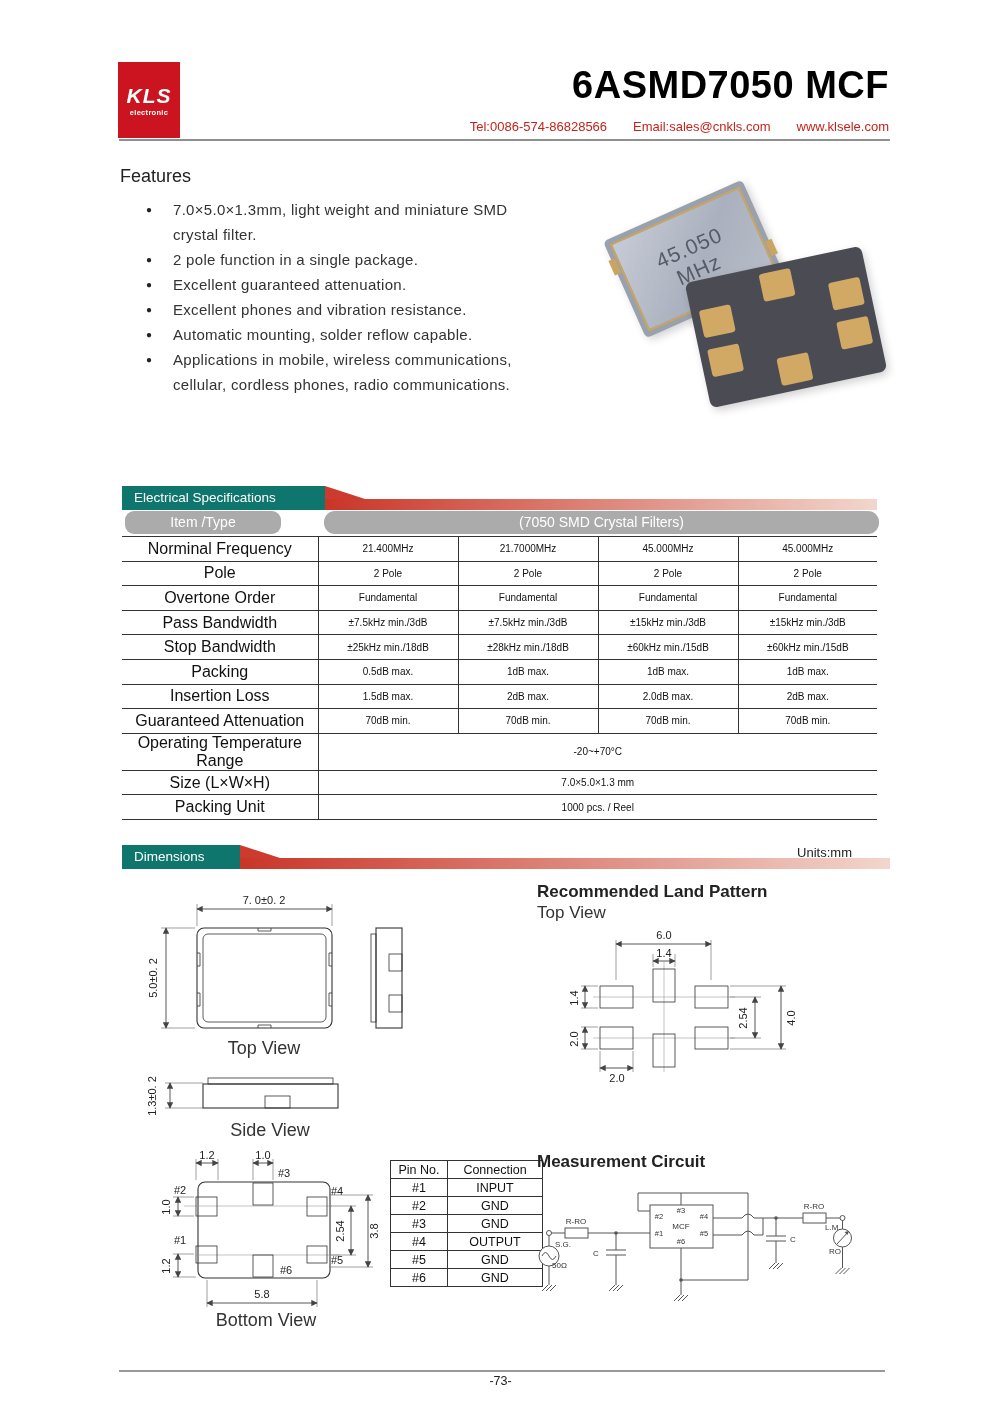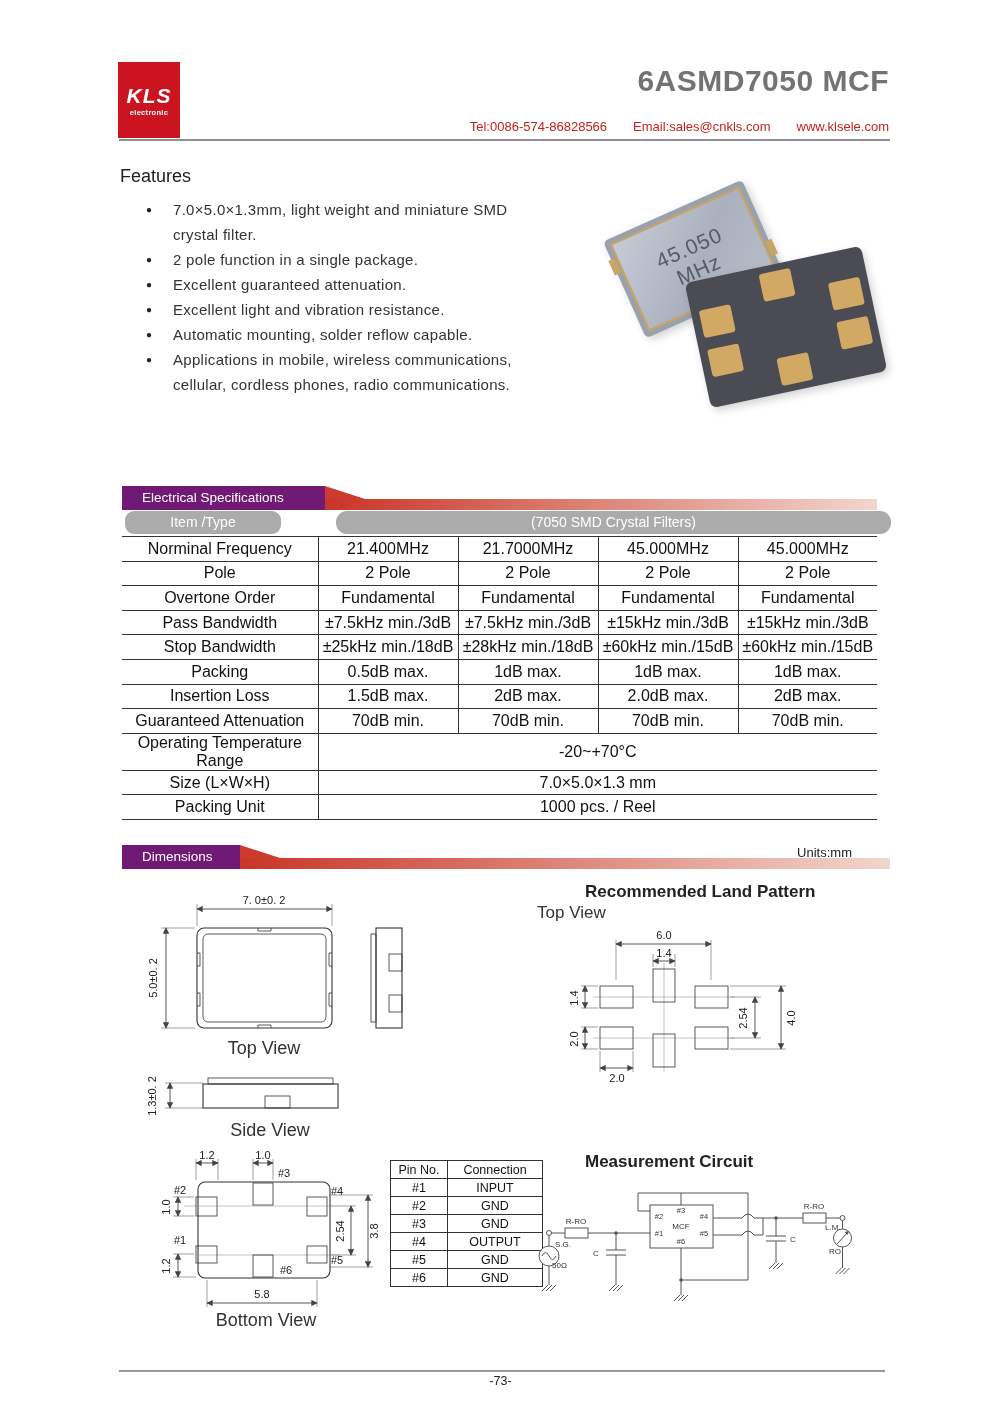--- a/index.html
+++ b/index.html
@@ -4,65 +4,65 @@
 <style>
   html,body{margin:0;padding:0;background:#fff;}
   body{font-family:"Liberation Sans",sans-serif;color:#222;}
   .page{position:relative;width:1001px;height:1415px;background:#ffffff;overflow:hidden;}
   .abs{position:absolute;}
 
   
   .logo{left:118px;top:62px;width:62px;height:76px;background:#cb1420;color:#ffffff;text-align:center;}
   .logo .brand{font-size:21px;font-weight:bold;letter-spacing:1px;margin-top:22px;font-style:italic;}
   .logo .sub{font-size:7.5px;font-weight:bold;letter-spacing:.3px;}
-  .doc-title{top:64px;right:112px;font-size:30px;font-weight:bold;letter-spacing:.5px;color:#737373;}
+  .doc-title{top:64px;right:112px;font-size:38px;font-weight:bold;letter-spacing:.5px;color:#000000;}
   .contact{top:119px;right:112px;display:flex;gap:26px;color:#c5231a;font-size:13px;}
   .header-rule{left:119px;top:139px;width:771px;height:2px;background:#8f8f8f;}
 
   
   .features-heading{left:120px;top:166px;font-size:18px;color:#222;}
   .features-list{left:146px;top:197px;width:435px;font-size:15px;color:#333;letter-spacing:.3px;}
   .feature-item{position:relative;padding-left:27px;line-height:25px;white-space:pre-line;}
   .feature-item::before{content:"●";position:absolute;left:0;top:0;font-size:10px;line-height:25px;color:#222;}
 
   
   .chip{border-radius:5px;box-shadow:2px 4px 8px rgba(0,0,0,.18);}
   .chip-top{left:618px;top:206px;width:152px;height:106px;transform:rotate(-24deg);background:#99a0ae;}
   .chip-top .lid{position:absolute;left:5px;top:5px;right:5px;bottom:5px;border:2px solid #c8a562;background:linear-gradient(135deg,#c6cbd6 0%,#aab0bd 55%,#b8bdc9 100%);display:flex;flex-direction:column;align-items:center;justify-content:center;}
   .chip-top .mark{font-size:21px;color:#565b66;line-height:24px;letter-spacing:1px;}
   .chip-tab{position:absolute;width:7px;height:16px;background:#c8a562;}
   .chip-bottom{left:696px;top:263px;width:180px;height:128px;transform:rotate(-12deg);background:#4b4b54;border-radius:7px;}
   .pad{position:absolute;width:32px;height:28px;background:#d2a964;border-radius:3px;}
 
   
-  .banner-red{height:24px;background:#701a75;color:#fff;font-size:13.5px;line-height:24px;padding-left:20px;box-sizing:border-box;}
+  .banner-red{height:24px;background:#0f766e;color:#fff;font-size:13.5px;line-height:24px;padding-left:12px;box-sizing:border-box;}
   .banner-tri{top:0;width:40px;height:24px;background:#cd3a2e;clip-path:polygon(0 0,100% 54%,100% 100%,0 100%);}
   .banner-band{top:13px;height:11px;background:linear-gradient(to right,#c93527,#f2d6cd);}
   .units{top:845px;right:149px;font-size:13px;color:#222;}
 
   
   .gray-bar{top:511px;height:23px;background:#ababab;color:#fff;font-size:14px;line-height:23px;text-align:center;border-radius:9px;}
 
   
   .spec-table{left:122px;top:536px;width:755px;border-collapse:collapse;table-layout:fixed;border-top:1px solid #333;}
-  .spec-table td{height:23.6px;border-bottom:1px solid #333;font-size:16px;text-align:center;padding:0;color:#111;}
+  .spec-table td{height:23.6px;border-bottom:1px solid #333;font-size:10px;text-align:center;padding:0;color:#111;}
   .spec-table td.v{border-left:1px solid #333;}
   .spec-table td.item{font-size:16px;}
 
   
   svg text{font-family:"Liberation Sans",sans-serif;fill:#222;}
   .dim{stroke:#444;stroke-width:.9;fill:none;}
   .ext{stroke:#777;stroke-width:.7;fill:none;}
   .draw{stroke:#333;stroke-width:1.1;fill:none;}
   .draw2{stroke:#333;stroke-width:.8;fill:none;}
   .ctr{stroke:#9a9a9a;stroke-width:.6;fill:none;}
   .view-label{font-size:18px;fill:#333;}
   .dim-label{font-size:11px;fill:#222;}
 
-  .sub-heading{font-size:17px;font-weight:bold;color:#222;margin-left:48px;}
+  .sub-heading{font-size:17px;font-weight:bold;color:#222;}
   .sub-heading2{font-size:17px;color:#333;}
 
   
   .pin-table{left:390px;top:1160px;border-collapse:collapse;}
   .pin-table td{border:1.2px solid #333;font-size:12.5px;text-align:center;height:17px;padding:0 6px;color:#111;}
   .pin-table td.c1{width:44px;}
   .pin-table td.c2{width:82px;}
 
   
   .wire{stroke:#555;stroke-width:1;fill:none;}
@@ -90,21 +90,21 @@
     <span>www.klsele.com</span>
   </div>
   <div class="abs header-rule"></div>
 
   <div class="abs features-heading">Features</div>
   <div class="abs features-list">
     <div class="feature-item">7.0×5.0×1.3mm, light weight and miniature SMD
 crystal filter.</div>
     <div class="feature-item">2 pole function in a single package.</div>
     <div class="feature-item">Excellent guaranteed attenuation.</div>
-    <div class="feature-item">Excellent light and vibration resistance.</div>
+    <div class="feature-item">Excellent phones and vibration resistance.</div>
     <div class="feature-item">Automatic mounting, solder reflow capable.</div>
     <div class="feature-item">Applications in mobile, wireless communications,
 cellular, cordless phones, radio communications.</div>
   </div>
 
   <div class="abs chip chip-top">
     <div class="chip-tab" style="left:-3px;top:20px;"></div>
     <div class="chip-tab" style="right:-3px;top:66px;"></div>
     <div class="lid">
       <div class="mark">45.050</div>
@@ -118,21 +118,21 @@
     <div class="pad" style="left:8px;bottom:30px;"></div>
     <div class="pad" style="left:74px;bottom:7px;"></div>
     <div class="pad" style="right:8px;bottom:30px;"></div>
   </div>
 
   <div class="abs banner-red" style="left:122px;top:486px;width:203px;">Electrical Specifications</div>
   <div class="abs banner-tri" style="left:325px;top:486px;"></div>
   <div class="abs banner-band" style="left:325px;top:499px;width:552px;"></div>
 
   <div class="abs gray-bar" style="left:125px;width:156px;">Item /Type</div>
-  <div class="abs gray-bar" style="left:336px;width:555px;border-radius:11px;">(7050 SMD Crystal Filters)</div>
+  <div class="abs gray-bar" style="left:324px;width:555px;border-radius:11px;">(7050 SMD Crystal Filters)</div>
 
   <table class="abs spec-table">
     <colgroup>
         <col style="width:196px">
         <col style="width:140px">
         <col style="width:140px">
         <col style="width:140px">
         <col style="width:139px">
       </colgroup>
     <tbody>

